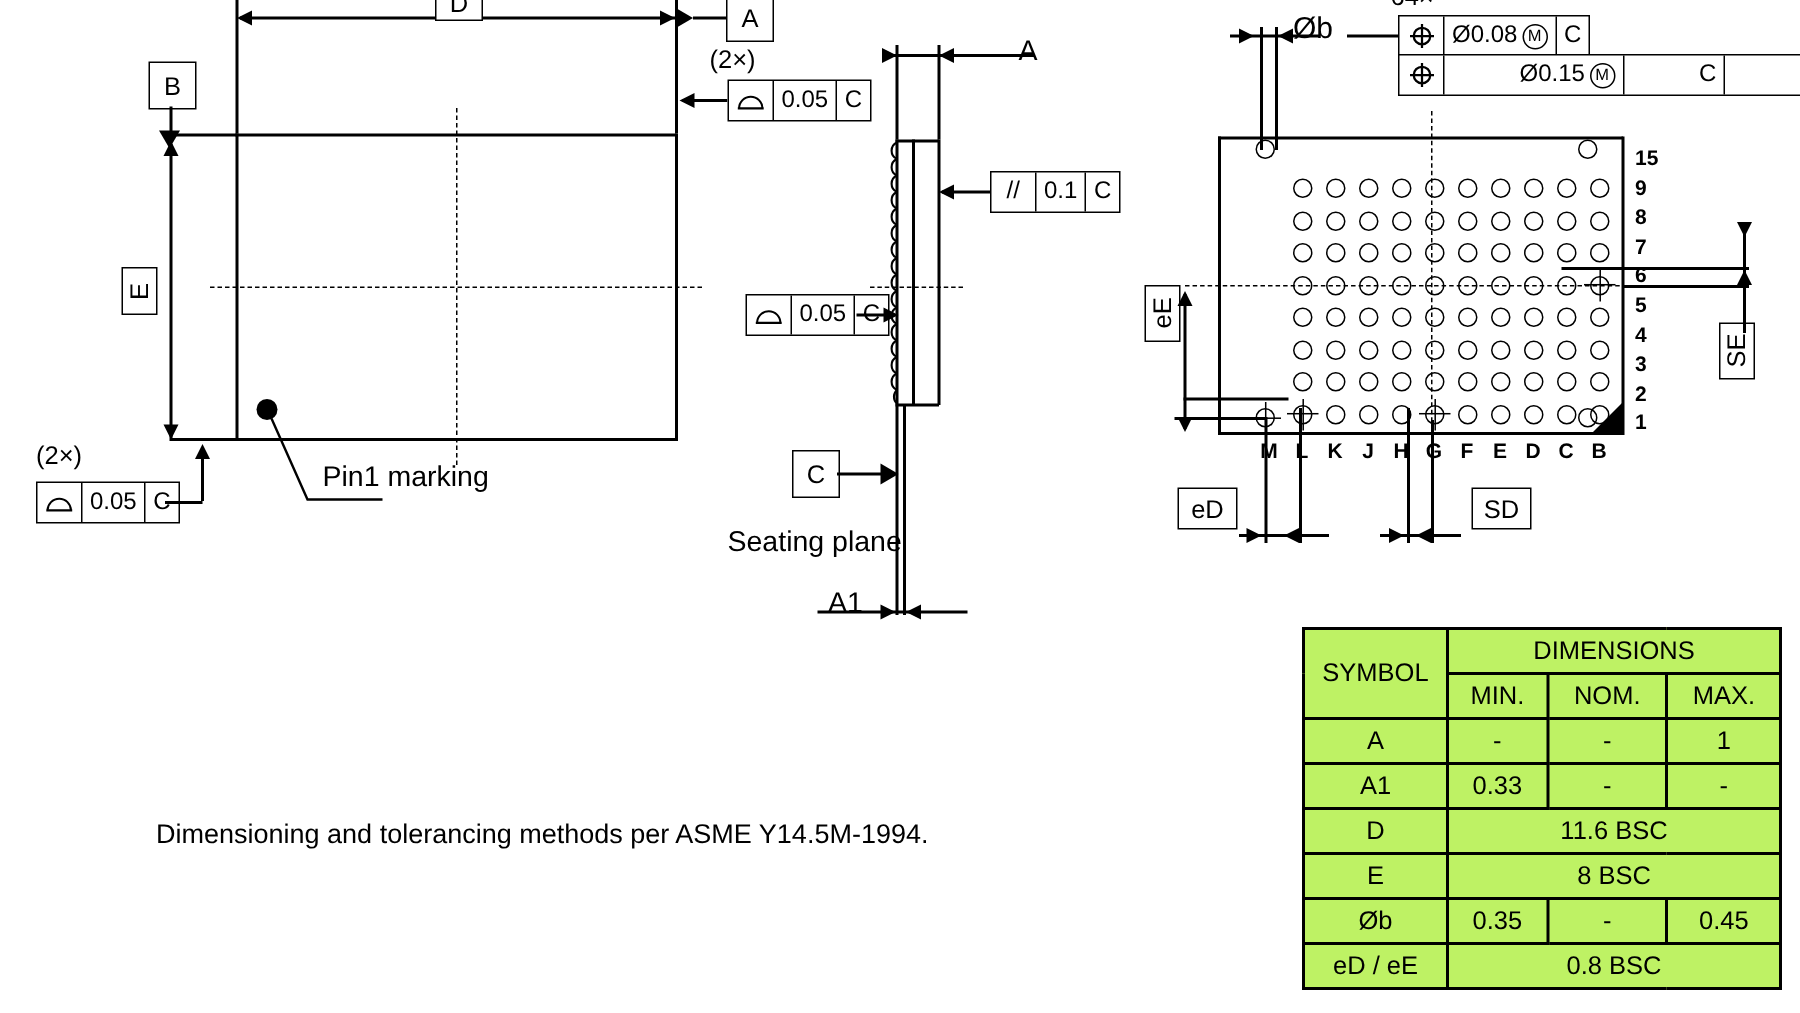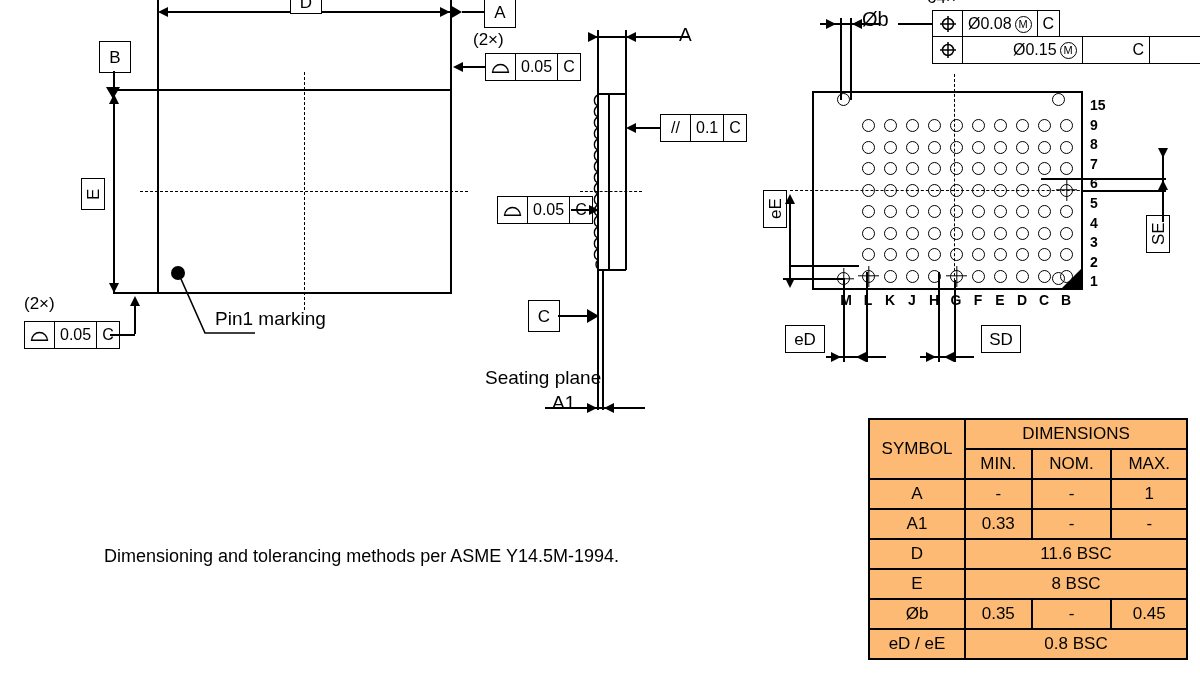--- a/index.html
+++ b/index.html
@@ -42,21 +42,21 @@
   .dot{position:absolute;background:#000;border-radius:50%;}
   .tri-dn{position:absolute;width:0;height:0;border-left:7px solid transparent;border-right:7px solid transparent;border-top:12px solid #000;}
   .tri-r{position:absolute;width:0;height:0;border-top:7px solid transparent;border-bottom:7px solid transparent;border-left:12px solid #000;}
 
   .ar-r{position:absolute;width:0;height:0;border-top:5px solid transparent;border-bottom:5px solid transparent;border-left:10px solid #000;}
   .ar-l{position:absolute;width:0;height:0;border-top:5px solid transparent;border-bottom:5px solid transparent;border-right:10px solid #000;}
   .ar-u{position:absolute;width:0;height:0;border-left:5px solid transparent;border-right:5px solid transparent;border-bottom:10px solid #000;}
   .ar-d{position:absolute;width:0;height:0;border-left:5px solid transparent;border-right:5px solid transparent;border-top:10px solid #000;}
 
   
-  #dimtable{position:absolute;left:868px;top:418px;width:320px;border-collapse:collapse;background:#fdba74;}
+  #dimtable{position:absolute;left:868px;top:418px;width:320px;border-collapse:collapse;background:#bef264;}
   #dimtable td,#dimtable th{border:2px solid #000;text-align:center;font-size:17px;padding:4px 2px;font-weight:normal;
                             font-family:"Liberation Sans",sans-serif;}
   #dimtable .hdr{font-size:17px;}
   #notes{position:absolute;left:104px;top:543px;font-size:18px;line-height:1.45;}
   .isosym{display:inline-block;vertical-align:middle;}
 </style>
 </head>
 <body>
 
 <div id="stage">
@@ -194,21 +194,21 @@
     <div class="ln hl" style="left:571px;top:209px;width:22px;"></div>
     <div class="ar-r" style="left:589px;top:205px;"></div>
 
     <div class="chainh" style="left:580px;top:191px;width:62px;"></div>
 
     <div class="dbox" style="left:528px;top:300px;width:30px;height:30px;">
       <span>C</span>
     </div>
     <div class="ln hl" style="left:558px;top:315px;width:30px;"></div>
     <div class="tri-r" style="left:587px;top:309px;"></div>
-    <div class="lbl" style="left:485px;top:367px;font-size:19px;">Seating plane</div>
+    <div class="lbl" style="left:485px;top:351px;font-size:19px;">Seating plane</div>
 
     <div class="ln hl" style="left:545px;top:407px;width:100px;"></div>
     <div class="ar-r" style="left:587px;top:403px;"></div>
     <div class="ar-l" style="left:604px;top:403px;"></div>
     <div class="lbl" style="left:552px;top:392px;font-size:19px;">A1</div>
   </div>
 
   <div>
 
     <div class="ln hl" style="left:812px;top:91px;width:270px;"></div>

